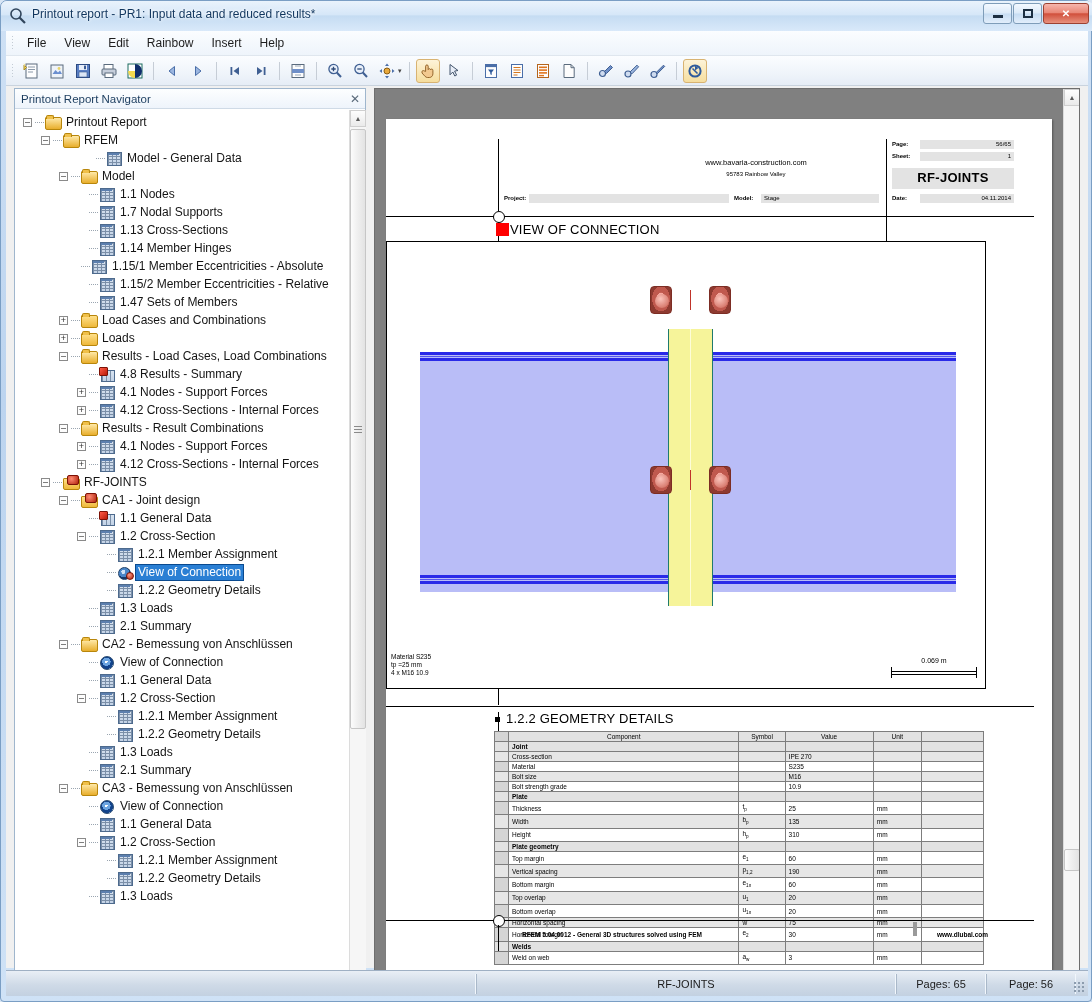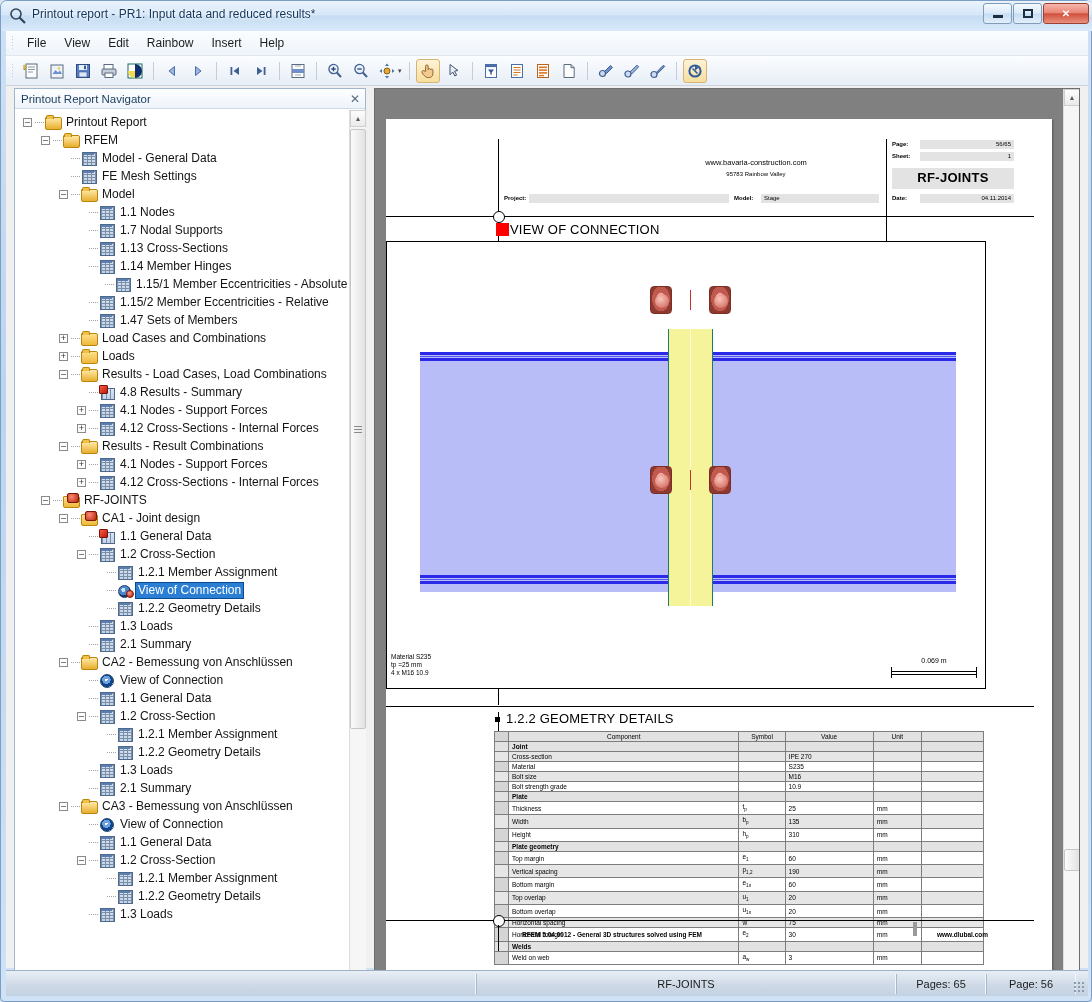--- a/index.html
+++ b/index.html
@@ -538,31 +538,25 @@
               <span class="dots"></span>
               <span class="ico folder open"></span>
               <span class="lbl">Printout Report</span>
             </div>
             <div class="trow" style="padding-left: 26px;">
               <span class="exp">–</span>
               <span class="dots"></span>
               <span class="ico folder open"></span>
               <span class="lbl">RFEM</span>
             </div>
-            <div class="trow" style="padding-left: 44px;">
+            <div class="trow" style="padding-left: 69px;">
               <span class="exp-spacer"></span>
               <span class="dots"></span>
               <span class="ico table"></span>
               <span class="lbl">Model - General Data</span>
-            </div>
-            <div class="trow" style="padding-left: 44px;">
-              <span class="exp-spacer"></span>
-              <span class="dots"></span>
-              <span class="ico table"></span>
-              <span class="lbl">FE Mesh Settings</span>
             </div>
             <div class="trow" style="padding-left: 44px;">
               <span class="exp">–</span>
               <span class="dots"></span>
               <span class="ico folder open"></span>
               <span class="lbl">Model</span>
             </div>
             <div class="trow" style="padding-left: 62px;">
               <span class="exp-spacer"></span>
               <span class="dots"></span>
@@ -580,21 +574,21 @@
               <span class="dots"></span>
               <span class="ico table"></span>
               <span class="lbl">1.13 Cross-Sections</span>
             </div>
             <div class="trow" style="padding-left: 62px;">
               <span class="exp-spacer"></span>
               <span class="dots"></span>
               <span class="ico table"></span>
               <span class="lbl">1.14 Member Hinges</span>
             </div>
-            <div class="trow" style="padding-left: 78px;">
+            <div class="trow" style="padding-left: 54px;">
               <span class="exp-spacer"></span>
               <span class="dots"></span>
               <span class="ico table"></span>
               <span class="lbl">1.15/1 Member Eccentricities - Absolute</span>
             </div>
             <div class="trow" style="padding-left: 62px;">
               <span class="exp-spacer"></span>
               <span class="dots"></span>
               <span class="ico table"></span>
               <span class="lbl">1.15/2 Member Eccentricities - Relative</span>

